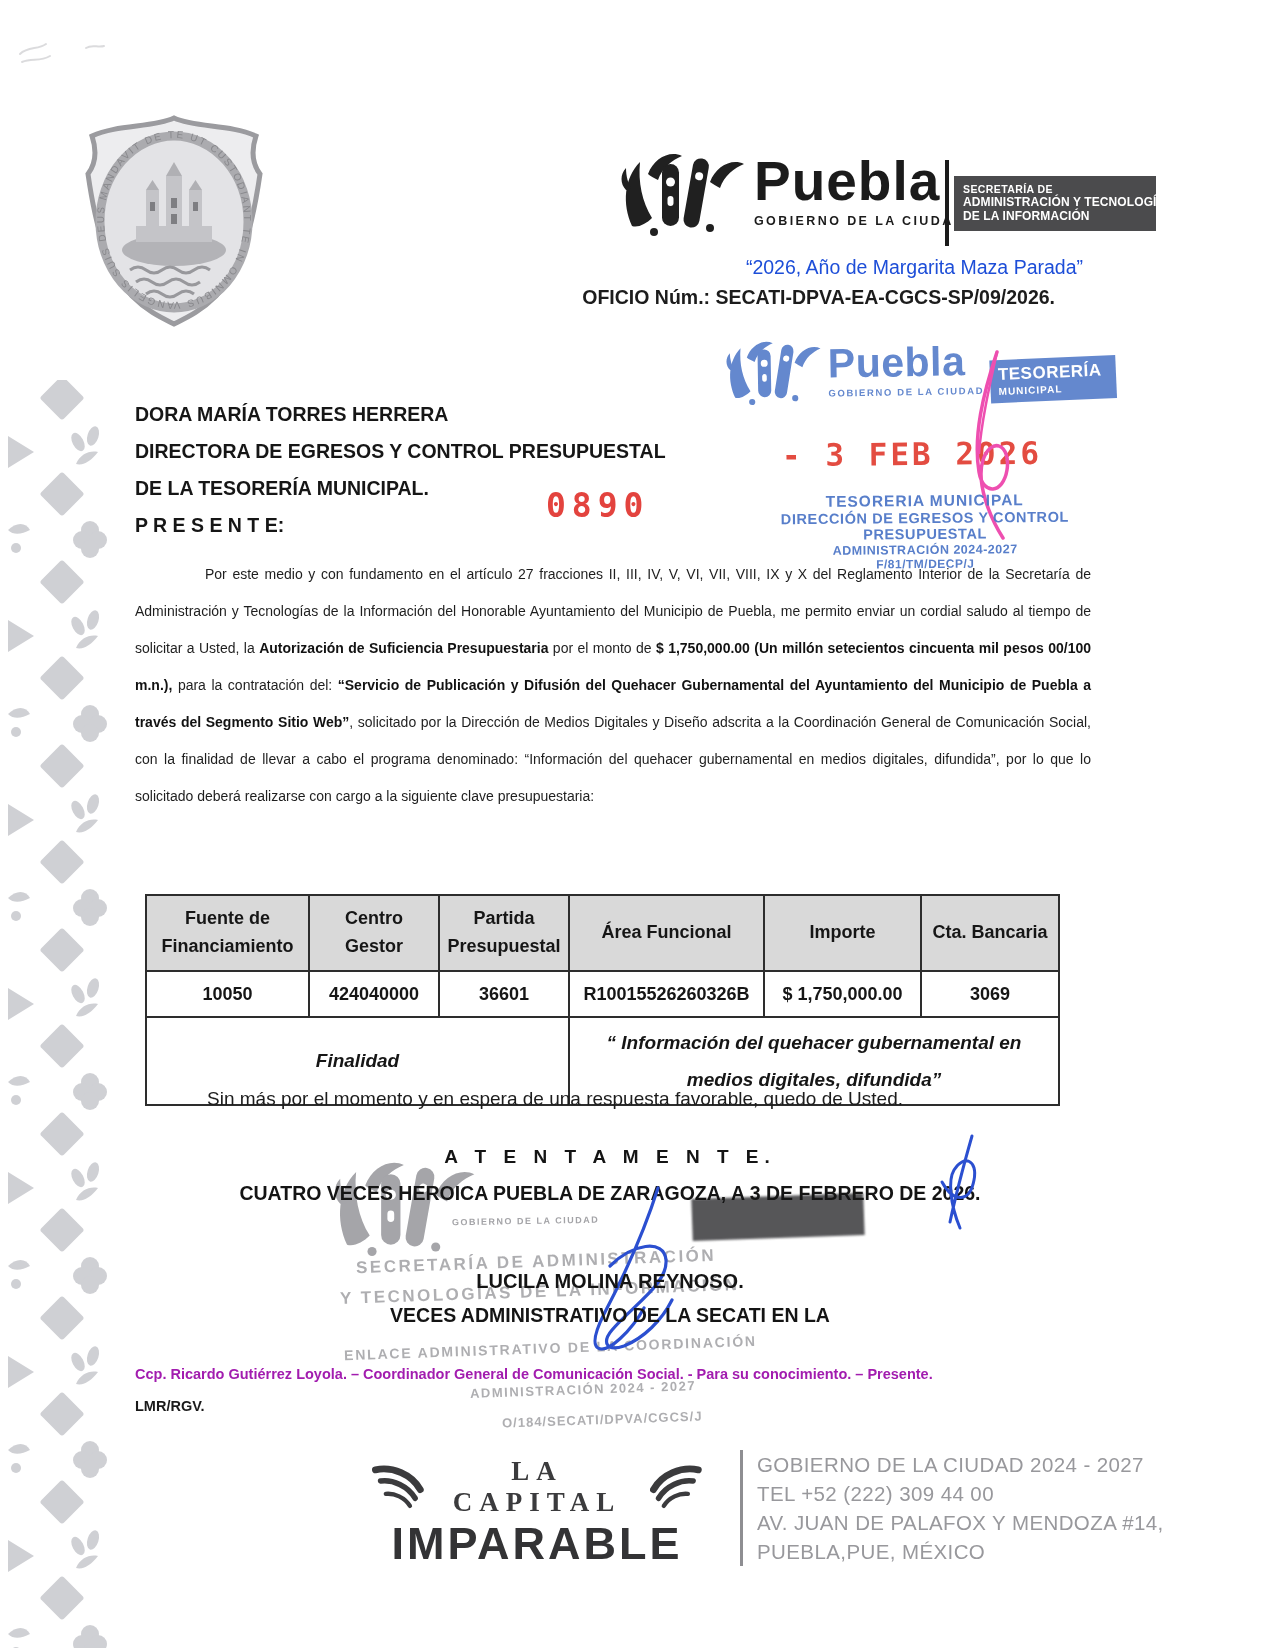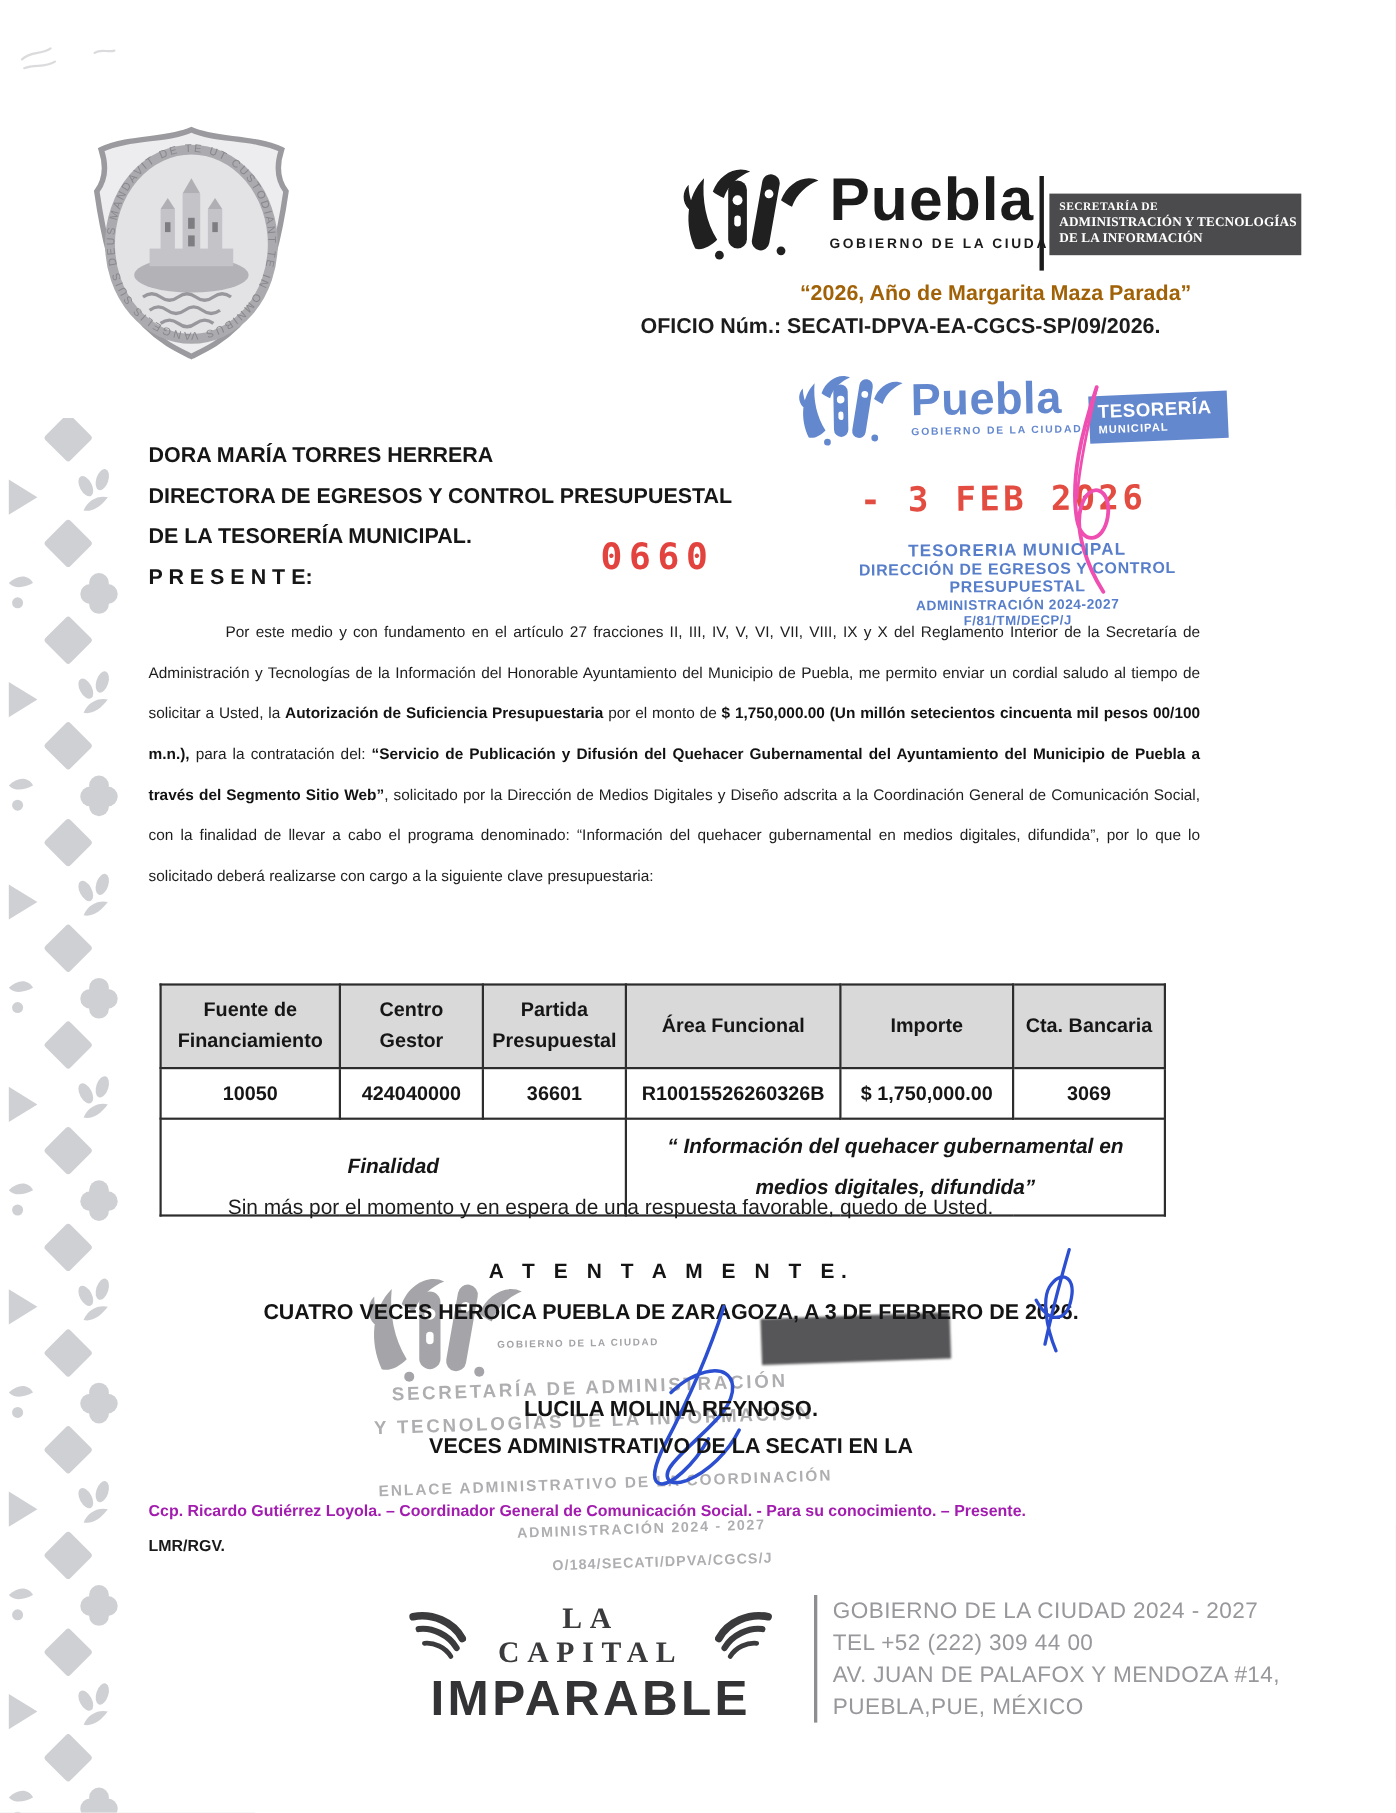--- a/index.html
+++ b/index.html
@@ -15,26 +15,26 @@
   
   .shield{position:absolute;left:74px;top:110px;}
 
   
   .hdr{position:absolute;left:618px;top:146px;width:540px;height:104px;color:#222;}
   .hdr-mark{position:absolute;left:0;top:2px;}
   .hdr-word{position:absolute;left:136px;top:8px;}
   .hdr-puebla{font-size:55px;font-weight:bold;letter-spacing:1px;color:#1b1b1b;line-height:1;}
   .hdr-tag{font-size:12.5px;font-weight:bold;letter-spacing:2.4px;color:#1b1b1b;margin-top:5px;}
   .hdr-vbar{position:absolute;left:327px;top:14px;width:4px;height:86px;background:#1b1b1b;}
-  .hdr-box{position:absolute;left:336px;top:30px;width:229px;background:#4b4b4d;color:#fff;
-           padding:7px 24px 8px 9px;box-sizing:border-box;font-family:Liberation Serif, serif;}
+  .hdr-box{position:absolute;left:336px;top:30px;width:202px;background:#4b4b4d;color:#fff;
+           padding:7px 24px 8px 9px;box-sizing:border-box;}
   .hdr-box .l1{font-size:10.5px;font-weight:600;letter-spacing:.4px;}
   .hdr-box .l2,.hdr-box .l3{font-size:12px;font-weight:bold;letter-spacing:.1px;white-space:nowrap;}
 
-  .year-legend{position:absolute;right:186px;top:256px;font-size:19.5px;font-weight:bold;color:#a16207;}
+  .year-legend{position:absolute;right:186px;top:256px;font-size:19.5px;font-weight:normal;color:#1d4ed8;}
   .oficio-num{position:absolute;right:214px;top:286px;font-size:19.5px;font-weight:bold;color:#1c1c1c;}
 
   
   .rstamp{position:absolute;left:724px;top:334px;width:470px;height:240px;color:#4a74c6;}
   .rs-logo{position:absolute;left:0;top:0;display:flex;align-items:flex-start;opacity:.85;
            transform:rotate(-1deg);}
   .rs-mark{flex:0 0 auto;}
   .rs-wordcol{margin-left:4px;margin-top:8px;}
   .rs-puebla{font-size:41px;font-weight:bold;color:#4a74c6;line-height:1;letter-spacing:.5px;}
   .rs-tag{font-size:9.5px;font-weight:bold;letter-spacing:1.6px;color:#4a74c6;margin-top:3px;}
@@ -247,21 +247,21 @@
       <div class="s5">F/81/TM/DECP/J</div>
     </div>
   </div>
 
   <div class="recipient">
     <div>DORA MARÍA TORRES HERRERA</div>
     <div>DIRECTORA DE EGRESOS Y CONTROL PRESUPUESTAL</div>
     <div>DE LA TESORERÍA MUNICIPAL.</div>
     <div>P R E S E N T E:</div>
   </div>
-  <div class="folio">0660</div>
+  <div class="folio">0890</div>
 
   <p class="body-par"><span>Por este medio y con fundamento en el artículo 27 fracciones II, III, IV, V, VI, VII, VIII, IX y X del Reglamento Interior de la Secretaría de Administración y Tecnologías de la Información del Honorable Ayuntamiento del Municipio de Puebla, me permito enviar un cordial saludo al tiempo de solicitar a Usted, la </span><span class="seg-b">Autorización de Suficiencia Presupuestaria</span><span> por el monto de </span><span class="seg-b">$ 1,750,000.00 (Un millón setecientos cincuenta mil pesos 00/100 m.n.),</span><span> para la contratación del: </span><span class="seg-b">“Servicio de Publicación y Difusión del Quehacer Gubernamental del Ayuntamiento del Municipio de Puebla a través del Segmento Sitio Web”</span><span>, solicitado por la Dirección de Medios Digitales y Diseño adscrita a la Coordinación General de Comunicación Social, con la finalidad de llevar a cabo el programa denominado: “Información del quehacer gubernamental en medios digitales, difundida”, por lo que lo solicitado deberá realizarse con cargo a la siguiente clave presupuestaria:</span></p>
 
   <table class="ctable">
     <colgroup>
       <col style="width:163px">
         <col style="width:130px">
         <col style="width:130px">
       <col style="width:195px">
         <col style="width:157px">

